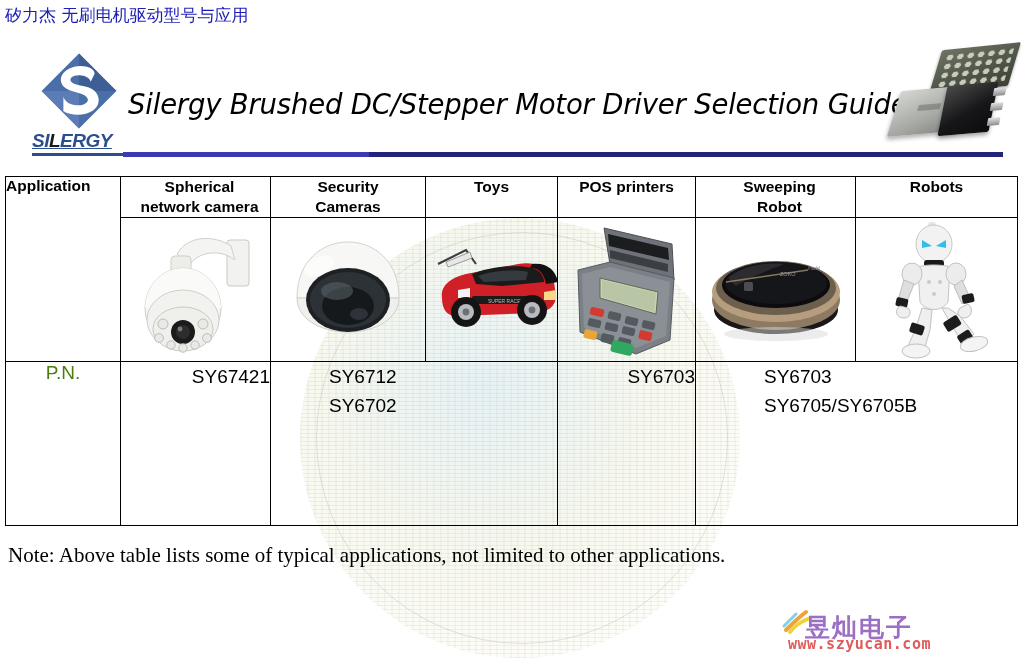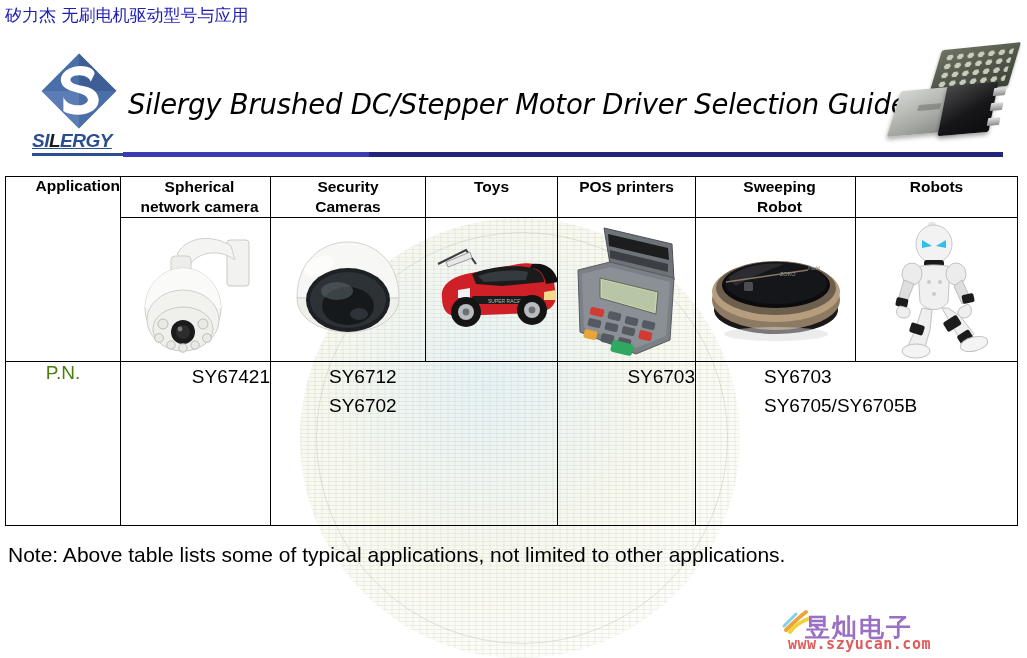--- a/index.html
+++ b/index.html
@@ -160,21 +160,21 @@
     text-align: center;
     font-weight: bold;
     font-size: 15.5px;
     font-family: "Liberation Sans", sans-serif;
     color: #000;
     line-height: 1.28;
     padding-top: 8px;
   }
   .hdr.left { text-align: center; padding-left: 8px; }
   .app-label {
-    text-align: right;
+    text-align: left;
     font-weight: bold;
     font-size: 15.5px;
     vertical-align: middle;
     color: #000;
   }
   .pn-label {
     text-align: center;
     font-size: 19px;
     vertical-align: middle;
     color: #4d7c0f;
@@ -189,21 +189,21 @@
   .pn-cell.l { text-align: left; padding-left: 58px; }
   .pn-cell.l2 { text-align: left; padding-left: 68px; }
 
   .imgcell { height: 144px; position: relative; }
   .imgbox { position: relative; width: 100%; height: 100%; }
 
   
   .note {
     position: absolute;
     left: 8px; top: 543px;
-    font-family: Liberation Sans, sans-serif;
+    font-family: Liberation Serif, serif;
     font-size: 21px;
     color: #000;
     white-space: nowrap;
     z-index: 6;
   }
 
   
   .wm { position: absolute; right: 8px; bottom: 6px; width: 255px; height: 58px; z-index: 7; }
   .wm-yucan {
     position: absolute; left: 0px; top: 18px;

